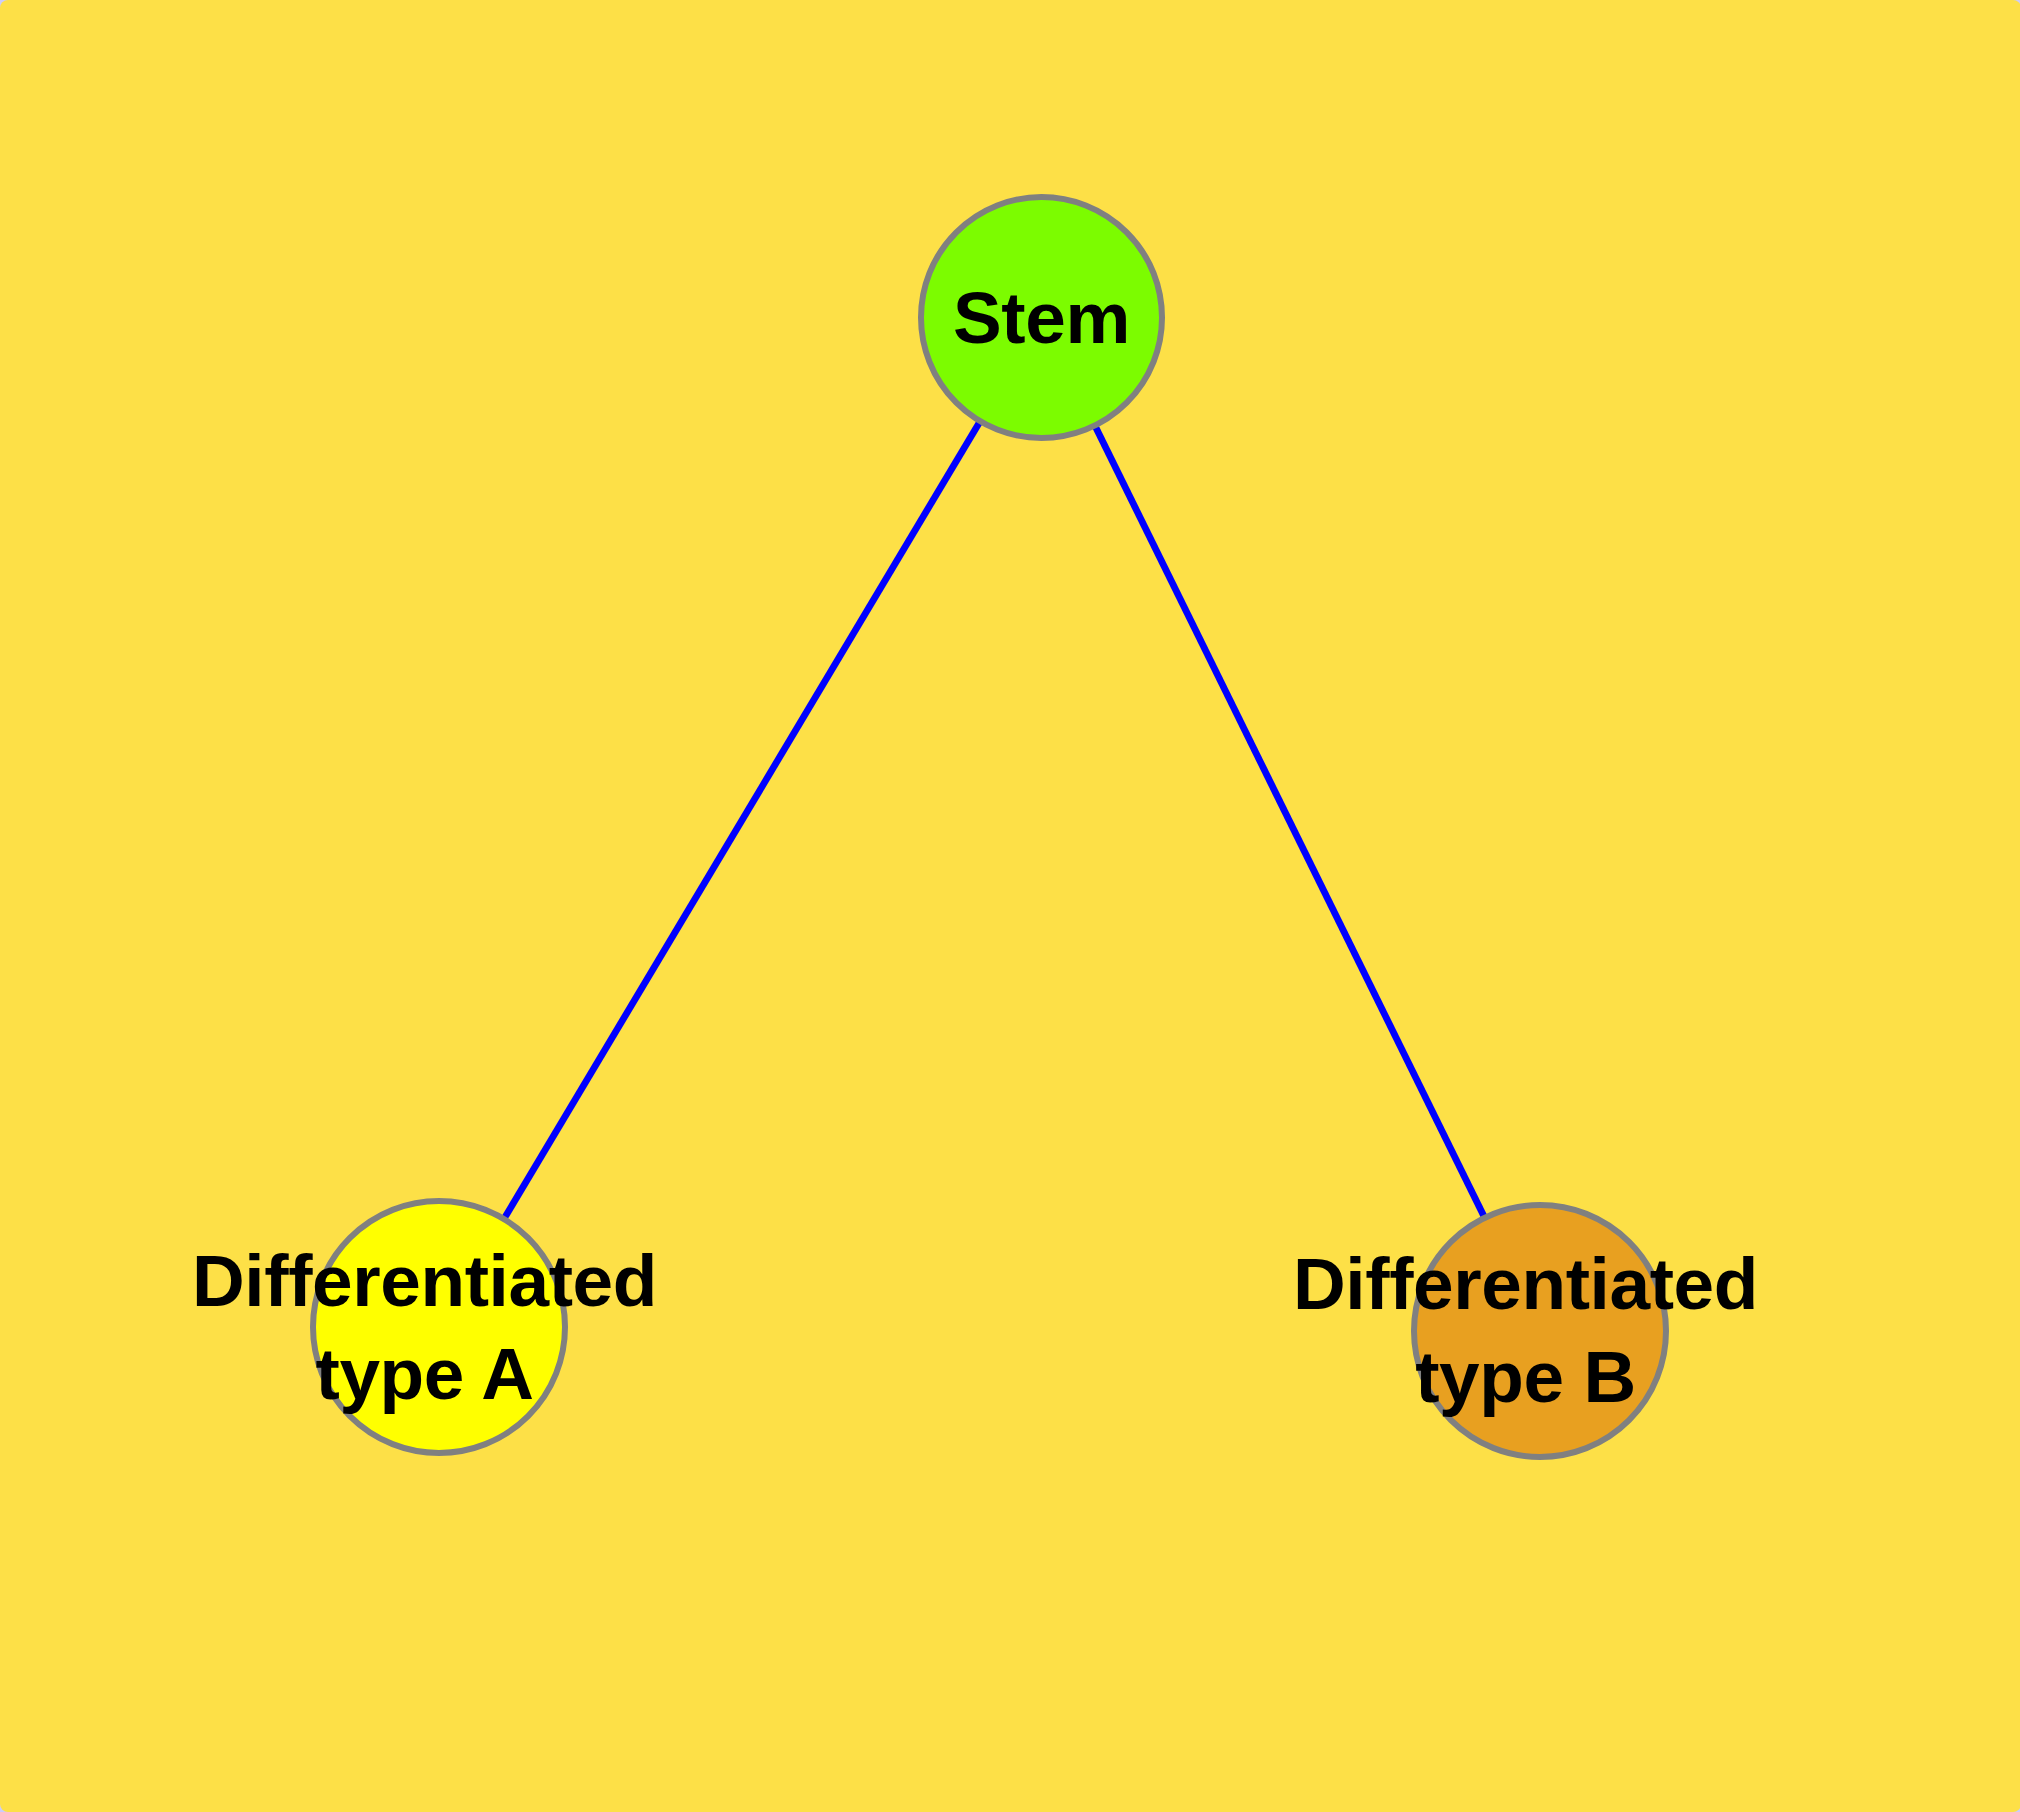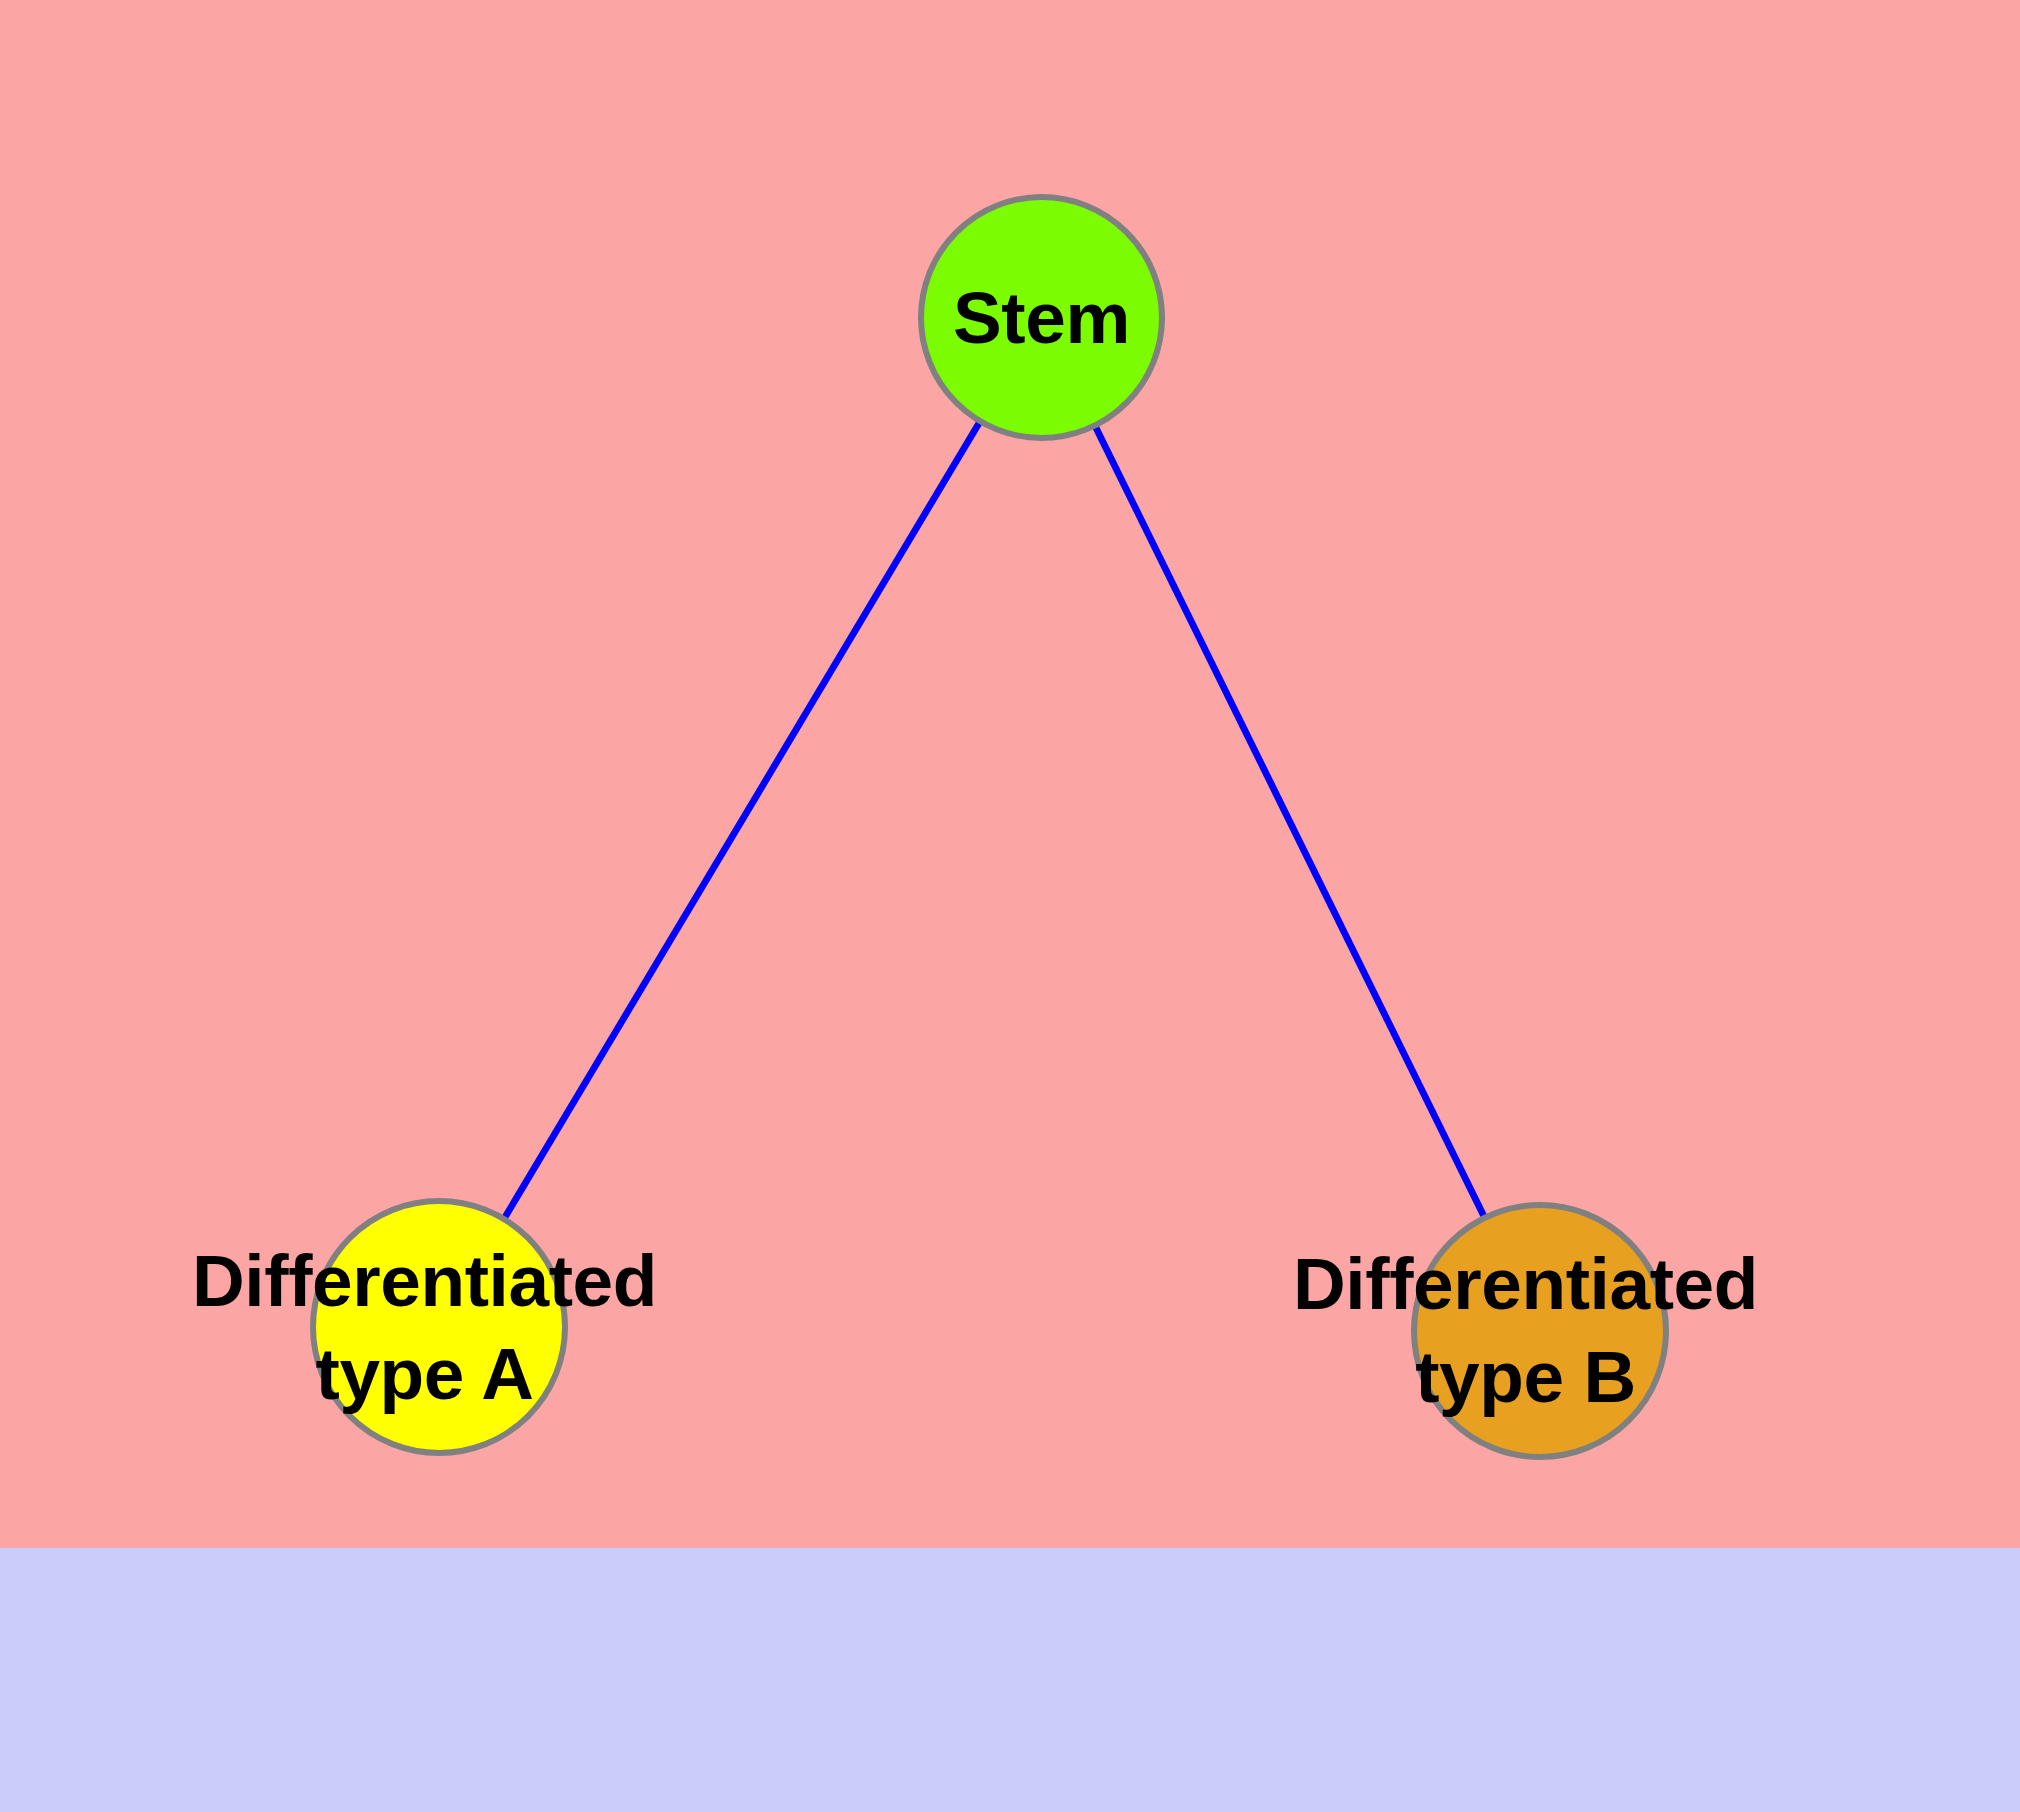--- a/index.html
+++ b/index.html
@@ -40,21 +40,21 @@
     line-height: 1.28;
     text-align: center;
     white-space: pre;
     pointer-events: none;
     letter-spacing: -0.4px;
   }
 </style>
 </head>
 <body>
 
-<div id="graph-canvas" style="width: 2021px; height: 1548px; background: #fca5a5;">
+<div id="graph-canvas" style="width: 2021px; height: 1812px; background: #fde047; border-radius: 8px;">
 
   <svg id="edge-layer" viewBox="0 0 2384 2138" style="width: 2021px; height: 1812px;">
     <line stroke="#0000ff" stroke-width="8" stroke-linecap="butt" x1="1229" y1="375" x2="518" y2="1566"></line>
     <line stroke="#0000ff" stroke-width="8" stroke-linecap="butt" x1="1229" y1="375" x2="1817" y2="1570"></line>
   </svg>
 
   <div class="node" style="left: 918px; top: 194px; width: 247px; height: 247px; background: rgb(124, 252, 0); border-color: rgb(128, 128, 128); border-width: 6.8px;"></div>
   <div class="node" style="left: 310px; top: 1198px; width: 258px; height: 258px; background: rgb(255, 255, 0); border-color: rgb(128, 128, 128); border-width: 6.8px;"></div>
   <div class="node" style="left: 1411px; top: 1202px; width: 258px; height: 258px; background: rgb(232, 160, 32); border-color: rgb(128, 128, 128); border-width: 6.8px;"></div>
 

